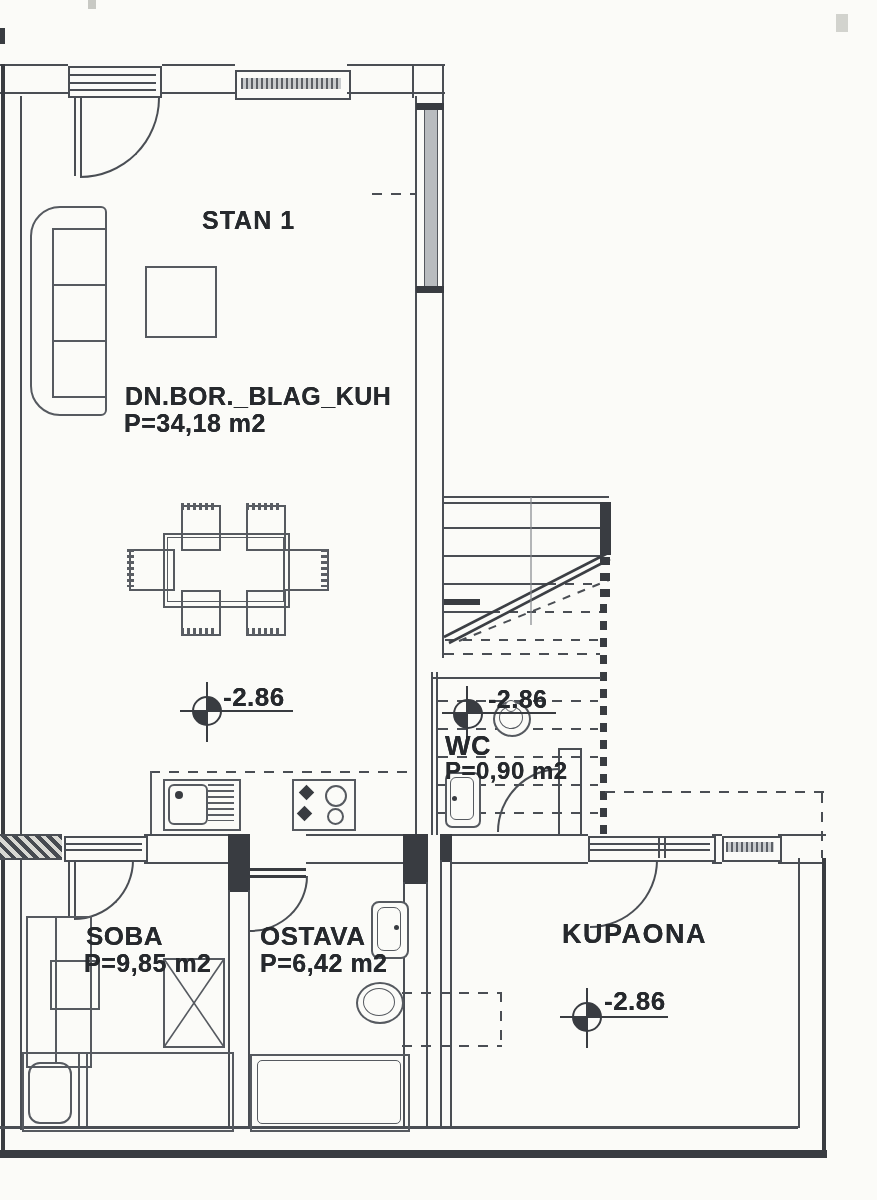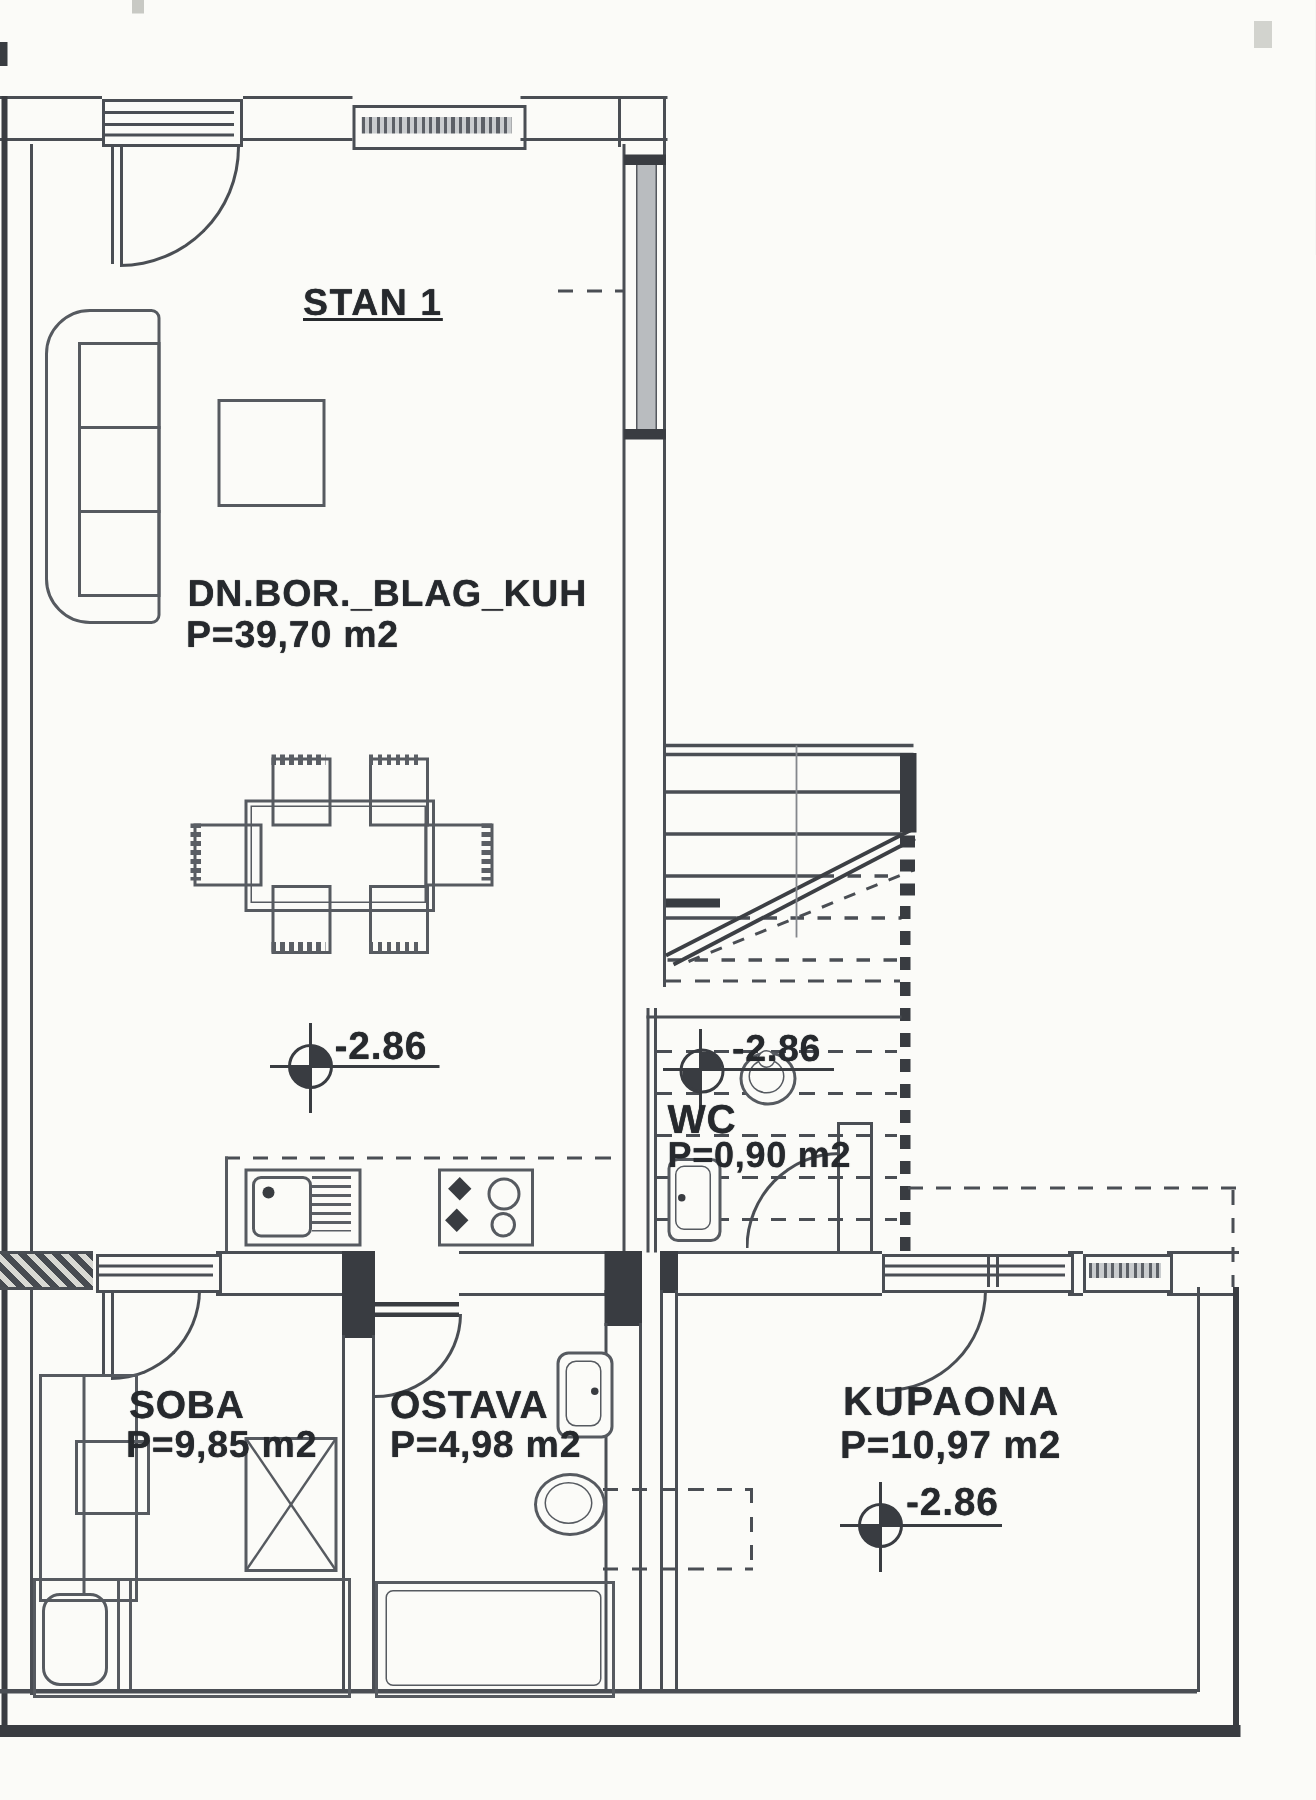--- a/index.html
+++ b/index.html
@@ -228,29 +228,28 @@
   <div class="v" style="left:466px;top:686px;height:56px;background:var(--dk);"></div>
   <div class="h" style="left:442px;top:712px;width:114px;background:var(--dk);"></div>
   <div class="elevc" style="left:453px;top:699px;"></div>
   <div class="lbl" style="left:488px;top:685px;font-size:25px;">-2.86</div>
 
   <div class="v" style="left:586px;top:988px;height:60px;background:var(--dk);"></div>
   <div class="h" style="left:560px;top:1016px;width:108px;background:var(--dk);"></div>
   <div class="elevc" style="left:572px;top:1002px;"></div>
   <div class="lbl" style="left:604px;top:986px;font-size:26px;">-2.86</div>
 
-  <div class="lbl" style="left:202px;top:188px;font-size:25px;letter-spacing:1px;text-decoration:underline;">STAN 1</div>
+  <div class="lbl" style="left:202px;top:206px;font-size:25px;letter-spacing:1px;">STAN 1</div>
   <div class="lbl" style="left:125px;top:382px;font-size:25px;text-align:center;">DN.BOR._BLAG_KUH</div>
-  <div class="lbl" style="left:124px;top:409px;font-size:25px;">P=39,70 m2</div>
+  <div class="lbl" style="left:124px;top:409px;font-size:25px;">P=34,18 m2</div>
   <div class="lbl" style="left:445px;top:731px;font-size:27px;">WC</div>
   <div class="lbl" style="left:445px;top:757px;font-size:24px;">P=0,90 m2</div>
   <div class="lbl" style="left:86px;top:921px;font-size:26px;">SOBA</div>
   <div class="lbl" style="left:84px;top:949px;font-size:25px;">P=9,85 m2</div>
   <div class="lbl" style="left:260px;top:921px;font-size:26px;">OSTAVA</div>
-  <div class="lbl" style="left:260px;top:949px;font-size:25px;">P=4,98 m2</div>
+  <div class="lbl" style="left:260px;top:949px;font-size:25px;">P=6,42 m2</div>
   <div class="lbl" style="left:562px;top:919px;font-size:27px;letter-spacing:1.5px;">KUPAONA</div>
-  <div class="lbl" style="left:560px;top:948px;font-size:26px;">P=10,97 m2</div>
 
   <div class="dark" style="left:0;top:28px;width:5px;height:16px;"></div>
   <div style="position:absolute;left:836px;top:14px;width:12px;height:18px;background:#d2d3ce;"></div>
   <div style="position:absolute;left:88px;top:0;width:8px;height:9px;background:#c8c9c4;"></div>
 
 </div>
 
 </body></html>

